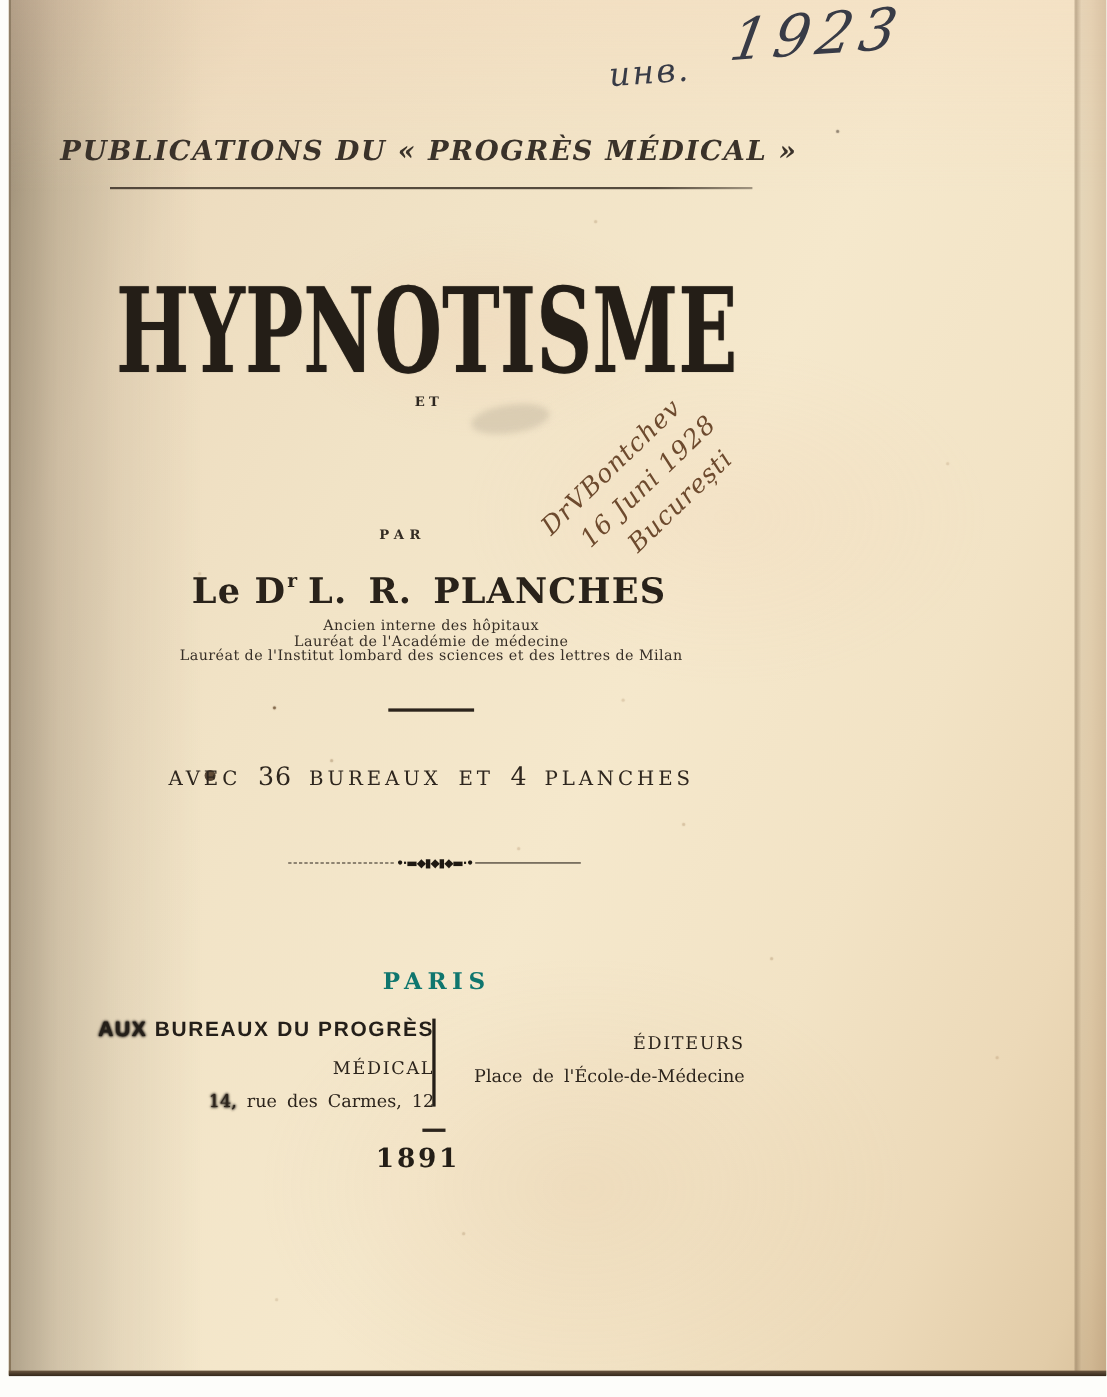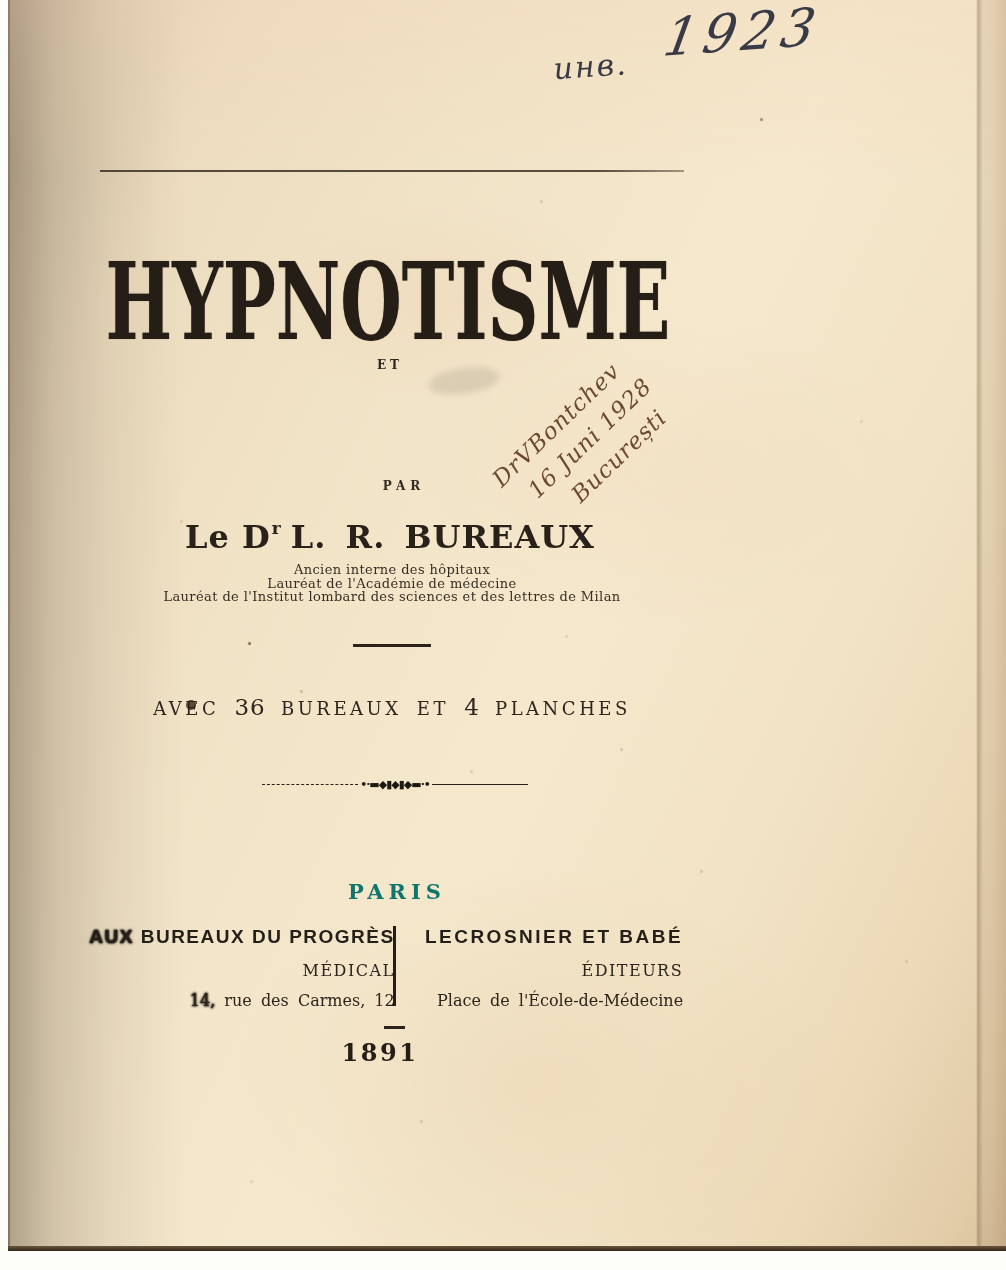--- a/index.html
+++ b/index.html
@@ -37,21 +37,21 @@
   .series{left:390px;top:122px;font-size:25px;font-weight:bold;font-style:italic;
     letter-spacing:1.5px;color:#3a322a;}
   .rule-top{position:absolute;left:100px;top:170px;width:584px;height:2px;
     background:linear-gradient(90deg, rgba(58,48,38,.85) 0 85%, rgba(58,48,38,.45));}
   .title{left:388px;top:248px;font-weight:bold;font-size:107px;line-height:1;color:#241e17;
     text-shadow:0 0 1px rgba(36,30,23,.6);}
   .title .squeeze{display:inline-block;transform:scaleX(.66);transform-origin:center;}
   .et{left:390px;top:358px;font-size:12px;font-weight:bold;letter-spacing:4px;color:#2e2720;}
   .subtitle{left:400px;top:390px;font-size:29px;letter-spacing:2px;color:#2b241d;}
   .subtitle .squeeze{display:inline-block;transform:scaleX(.85);transform-origin:center;}
-  .par{left:404px;top:479px;font-size:12px;font-weight:600;letter-spacing:5px;color:#332b23;}
+  .par{left:366px;top:479px;font-size:12px;font-weight:600;letter-spacing:5px;color:#332b23;}
   .author{left:390px;top:518px;font-size:32px;font-weight:bold;letter-spacing:1px;color:#29221a;}
   .author sup{font-size:17px;vertical-align:14px;margin-left:1px;}
   .author .rest{margin-left:9px;word-spacing:7px;}
   .credits{left:392px;top:563px;text-align:center;font-size:13px;line-height:13.5px;
     color:#362e26;letter-spacing:.4px;}
   .rule-short{position:absolute;left:353px;top:644px;width:78px;height:2.5px;background:#2c241c;}
   .figures{left:392px;top:694px;font-size:18px;letter-spacing:3.5px;color:#2e261e;word-spacing:6px;}
   .figures .num{font-size:23px;letter-spacing:1px;}
   .ornament{position:absolute;left:262px;top:779px;width:266px;display:flex;align-items:center;}
   .ornament::before,.ornament::after{content:"";flex:1;border-top:1.6px solid #2a221a;}
@@ -92,37 +92,38 @@
   <div class="page-bottom-edge"></div>
   <div class="specks"></div>
   <div class="smudge-et"></div>
   <div class="ink-dot"></div>
 
   <div class="hand inventory">
     <span class="inv-label">инв.</span>
     <span class="inv-num">1923</span>
   </div>
 
+  <div class="ctr series">PUBLICATIONS DU « PROGRÈS MÉDICAL »</div>
   <div class="rule-top"></div>
 
   <h1 class="ctr title" style="margin:0;">
     <span class="squeeze">HYPNOTISME</span>
   </h1>
 
   <div class="ctr et">ET</div>
 
   <div class="hand owner">
     <div class="l1">DrVBontchev</div>
     <div class="l2">16 Juni 1928</div>
     <div class="l3">București</div>
   </div>
 
   <div class="ctr par">PAR</div>
 
-  <div class="ctr author"><span>Le D</span><sup>r</sup><span class="rest">L. R. BUREAUX</span></div>
+  <div class="ctr author"><span>Le D</span><sup>r</sup><span class="rest">L. R. PLANCHES</span></div>
 
   <div class="ctr credits">
     <div>Ancien interne des hôpitaux</div>
     <div>Lauréat de l'Académie de médecine</div>
     <div>Lauréat de l'Institut lombard des sciences et des lettres de Milan</div>
   </div>
 
   <div class="rule-short"></div>
 
   <div class="ctr figures"><span>AVEC</span> <span class="num">36</span> <span>BUREAUX</span> <span>ET</span> <span class="num">4</span> <span>PLANCHES</span></div>
@@ -135,21 +136,20 @@
 
   <div class="imprint-col col-left">
     <div class="pubname"><span class="smudged">AUX</span> <span>BUREAUX DU PROGRÈS</span></div>
     <div class="pubsub">MÉDICAL</div>
     <div class="pubaddr"><span class="smudged">14,</span> <span>rue des Carmes, 12</span></div>
   </div>
 
   <div class="v-divider"></div>
 
   <div class="imprint-col col-right">
-    <div class="pubname" style="letter-spacing:2.5px;">LECROSNIER ET BABÉ</div>
     <div class="pubsub">ÉDITEURS</div>
     <div class="pubaddr">Place de l'École-de-Médecine</div>
   </div>
 
   <div class="dash"></div>
   <div class="ctr year">1891</div>
 
 </div>
 
 </body></html>

